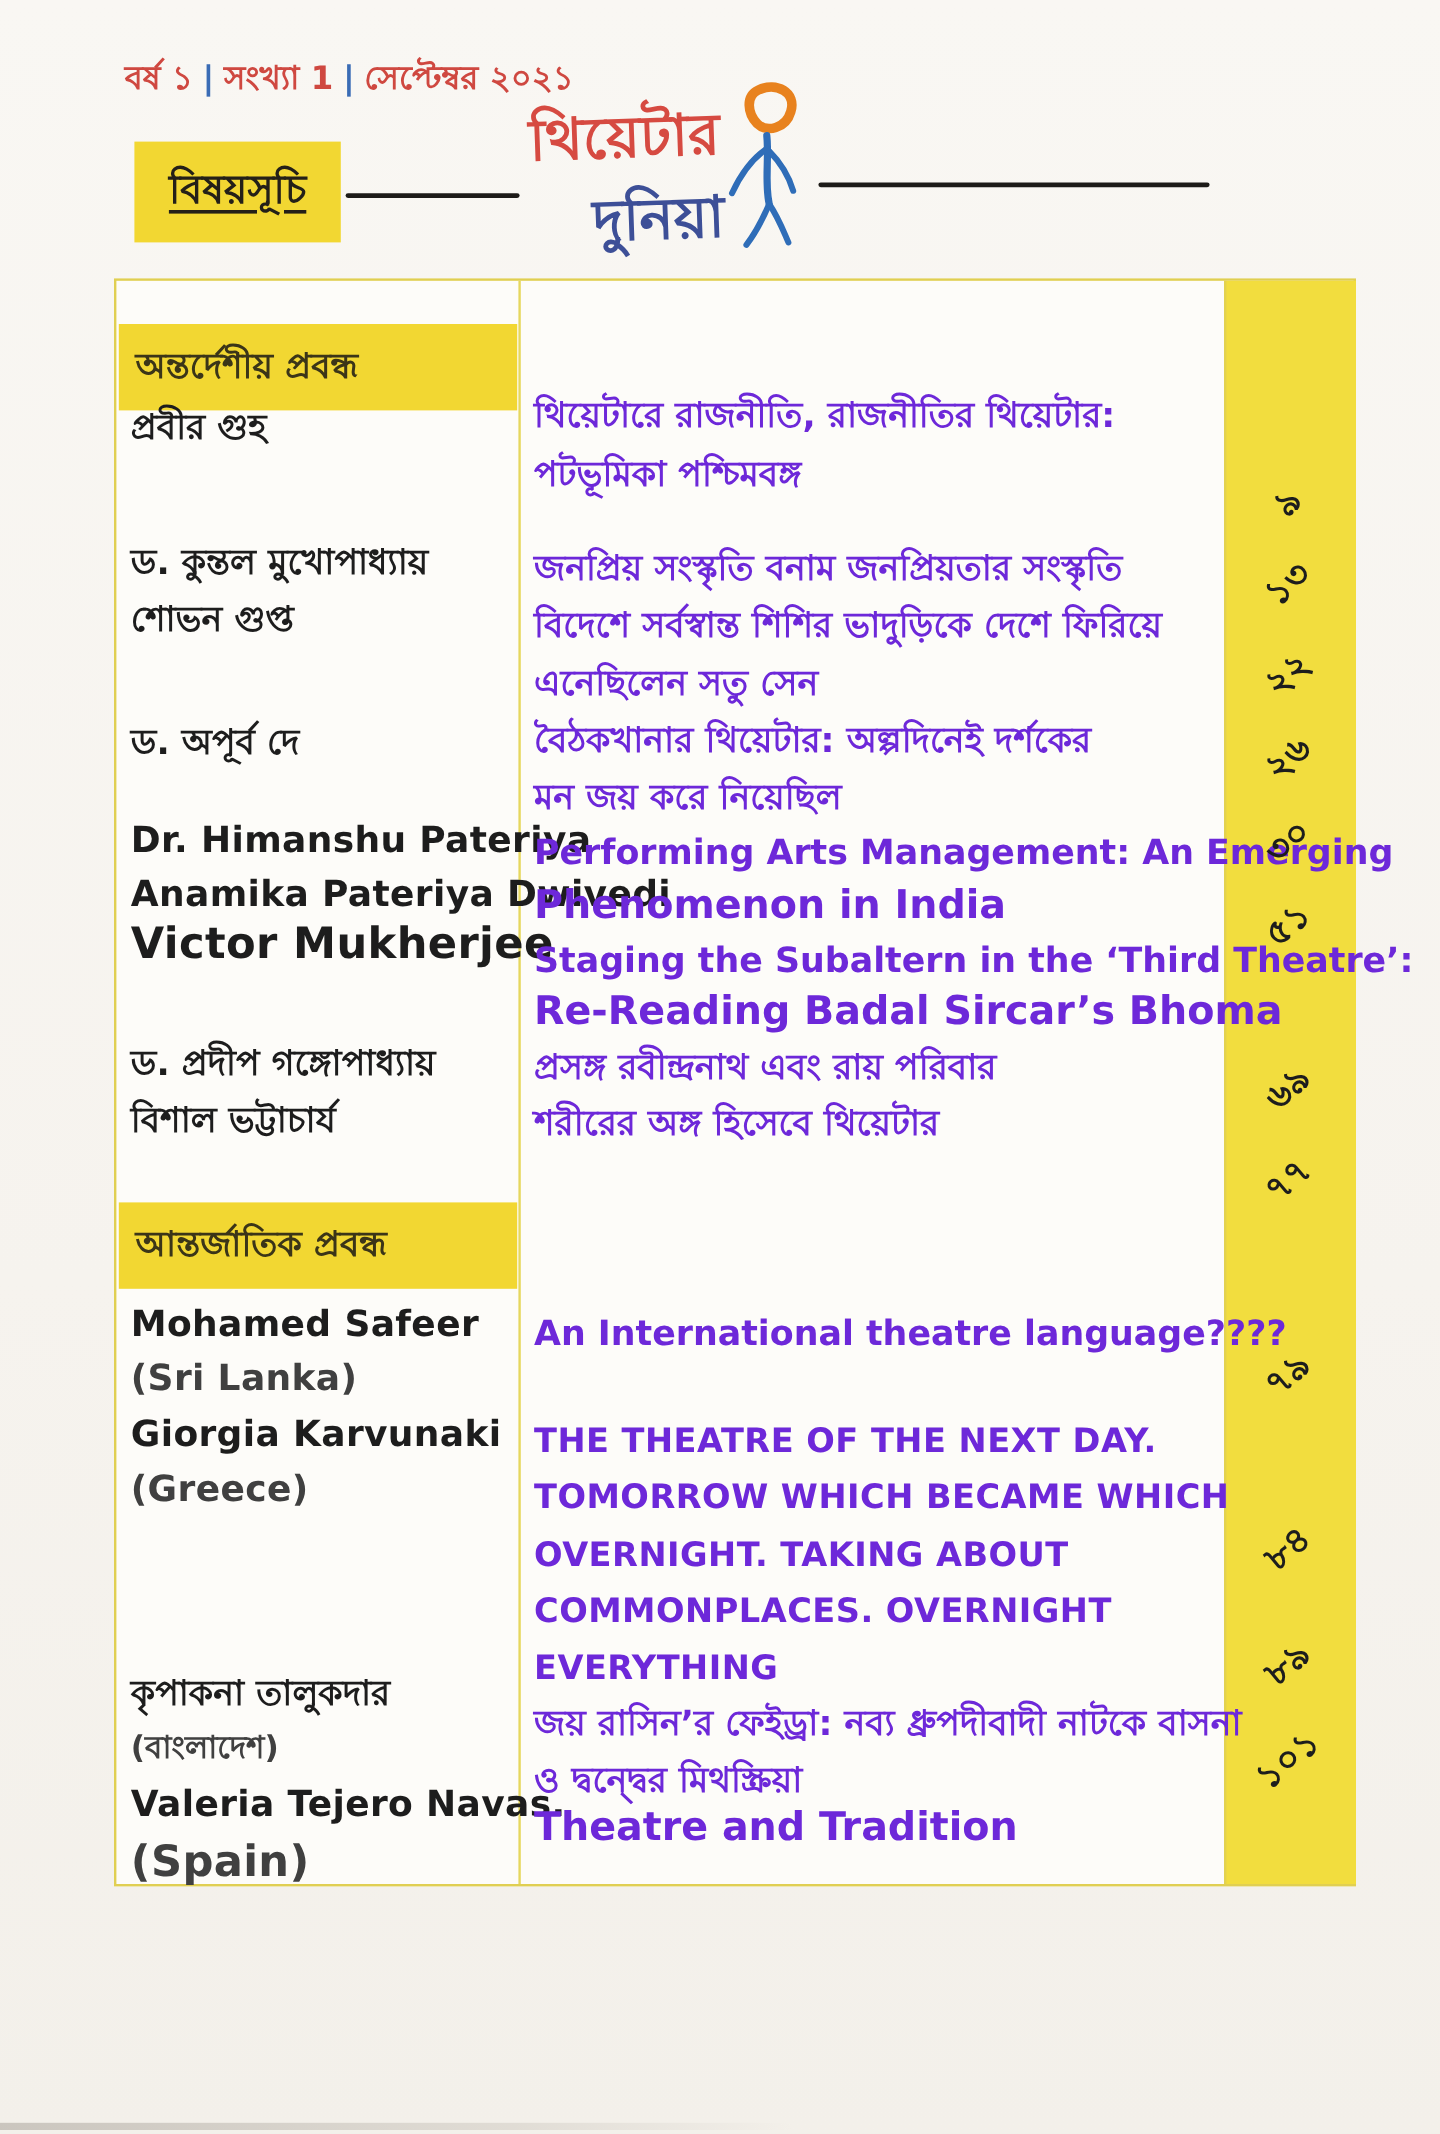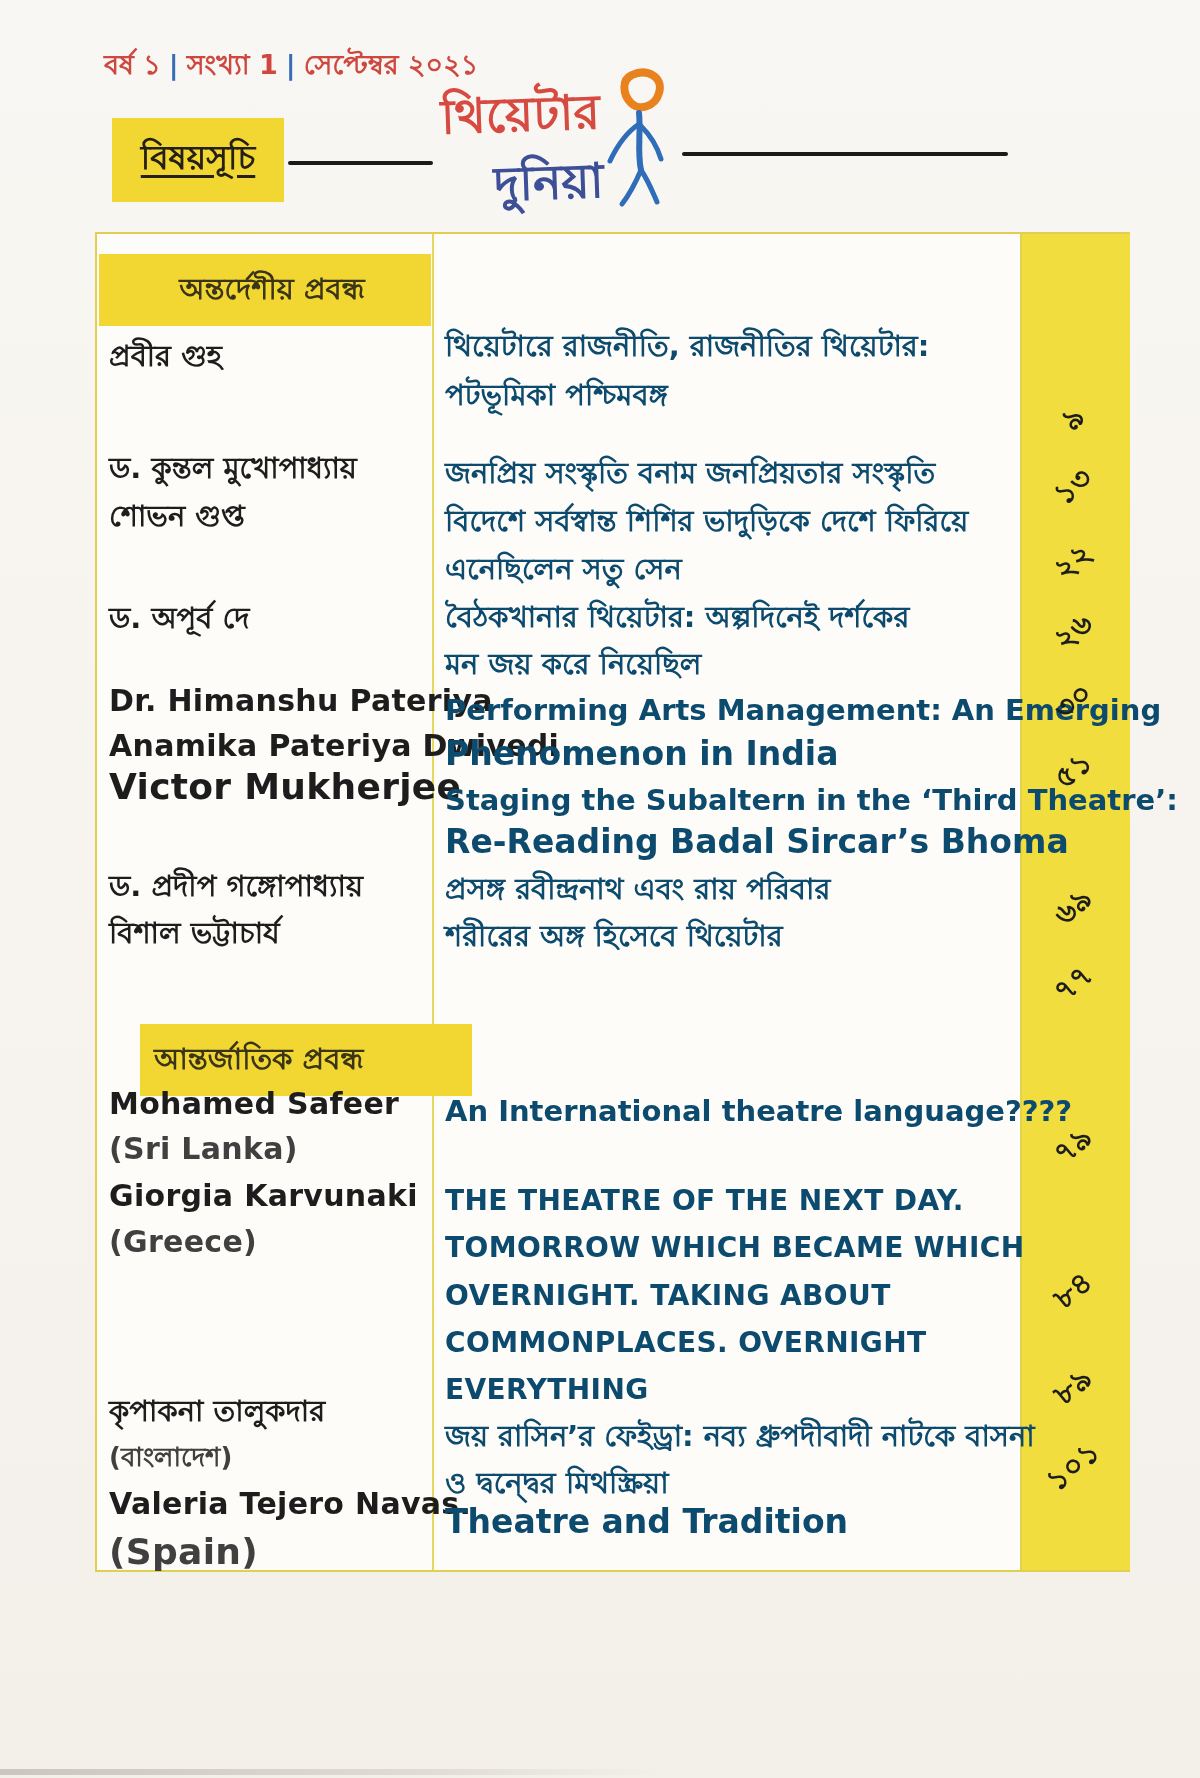--- a/index.html
+++ b/index.html
@@ -59,29 +59,29 @@
   .page-strip {
     position:absolute; left:923px; top:0; width:108px; height:100%;
     background:#f2dd3e; border-left:2px solid #e3d24f;
   }
   .band {
     position:absolute; left:2px; width:332px; height:72px;
     background:#f2d732;
     display:flex; align-items:center; padding-left:14px; box-sizing:border-box;
   }
   .band span { font-size:29px; font-weight:bold; color:#3b3518; white-space:nowrap; }
-  .band-1 { top:20px;justify-content:center; }
-  .band-2 { top:790px;margin-left:41px; }
+  .band-1 { top:36px; }
+  .band-2 { top:768px; }
 
   .cell { position:absolute; white-space:nowrap; line-height:1; }
   .author { left:12px; font-weight:bold; color:#1d1d1d; font-size:29px; }
   .author.en  { font-size:30px; letter-spacing:0.3px; }
   .author.big { font-size:36px; }
   .author.blue { color:#404040; }
-  .title { left:348px; font-weight:bold; color:#0c4a6e; font-size:29px; }
+  .title { left:348px; font-weight:bold; color:#6d28d9; font-size:29px; }
   .title.en   { font-size:29px; }
   .title.big  { font-size:33px; }
   .title.caps { font-size:28px; letter-spacing:0.4px; }
   .pagenum {
     position:absolute; left:923px; width:108px; text-align:center;
     font-size:30px; font-weight:bold; color:#1d1d1d;
     transform:rotate(-40deg);
   }
 
   .scan-smudge {

